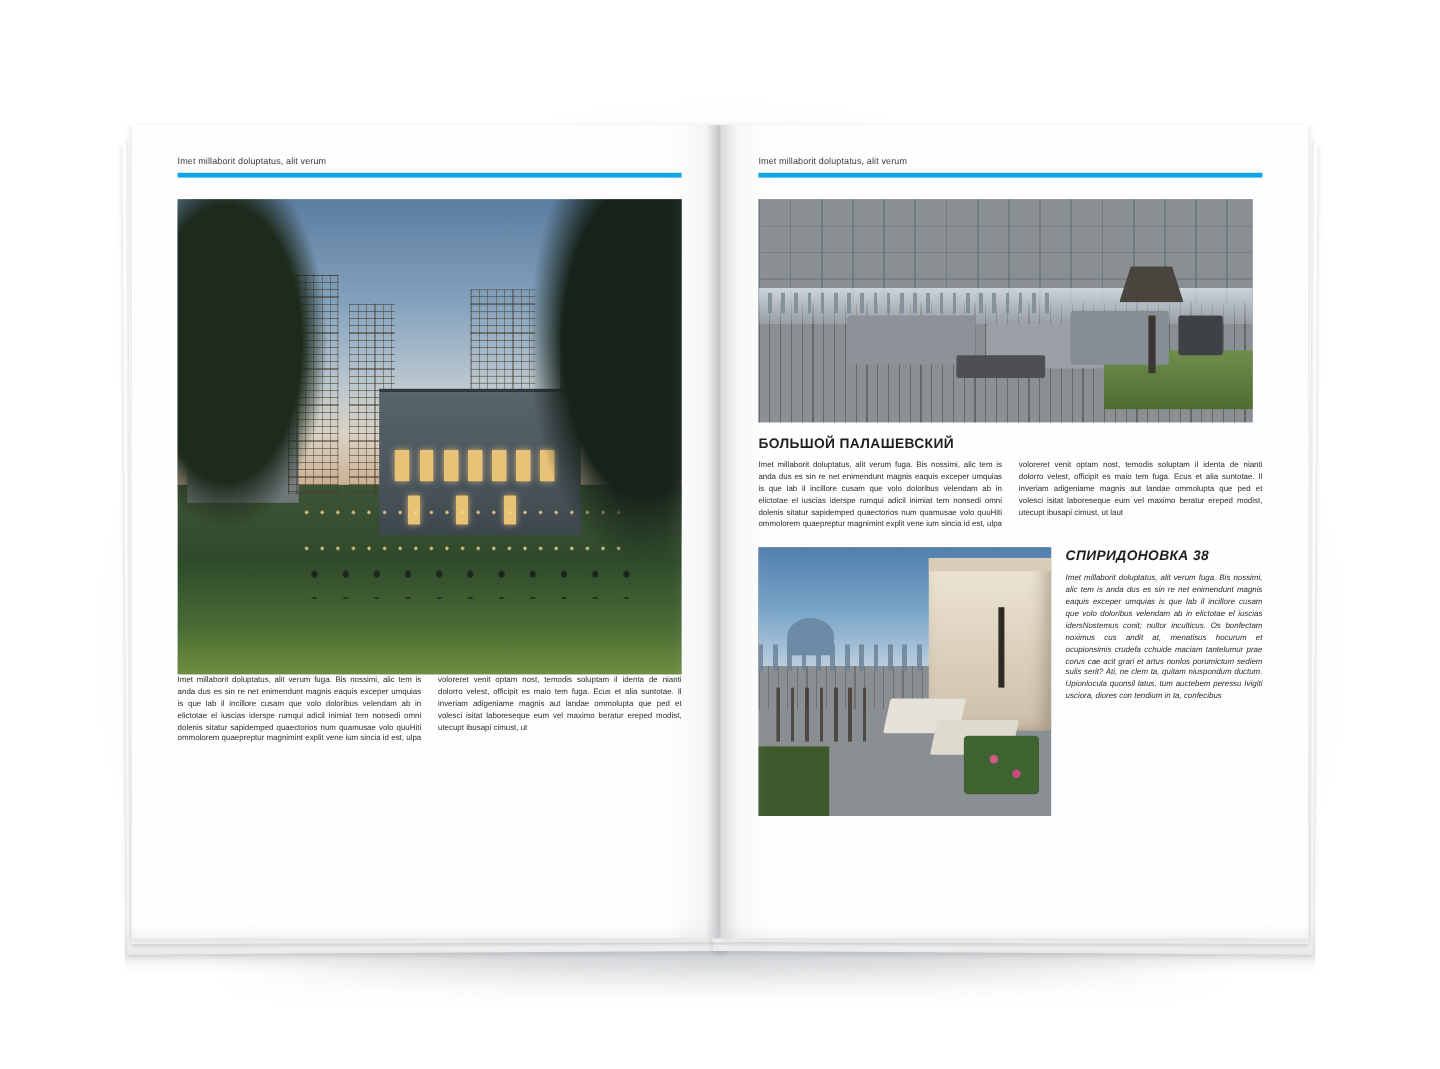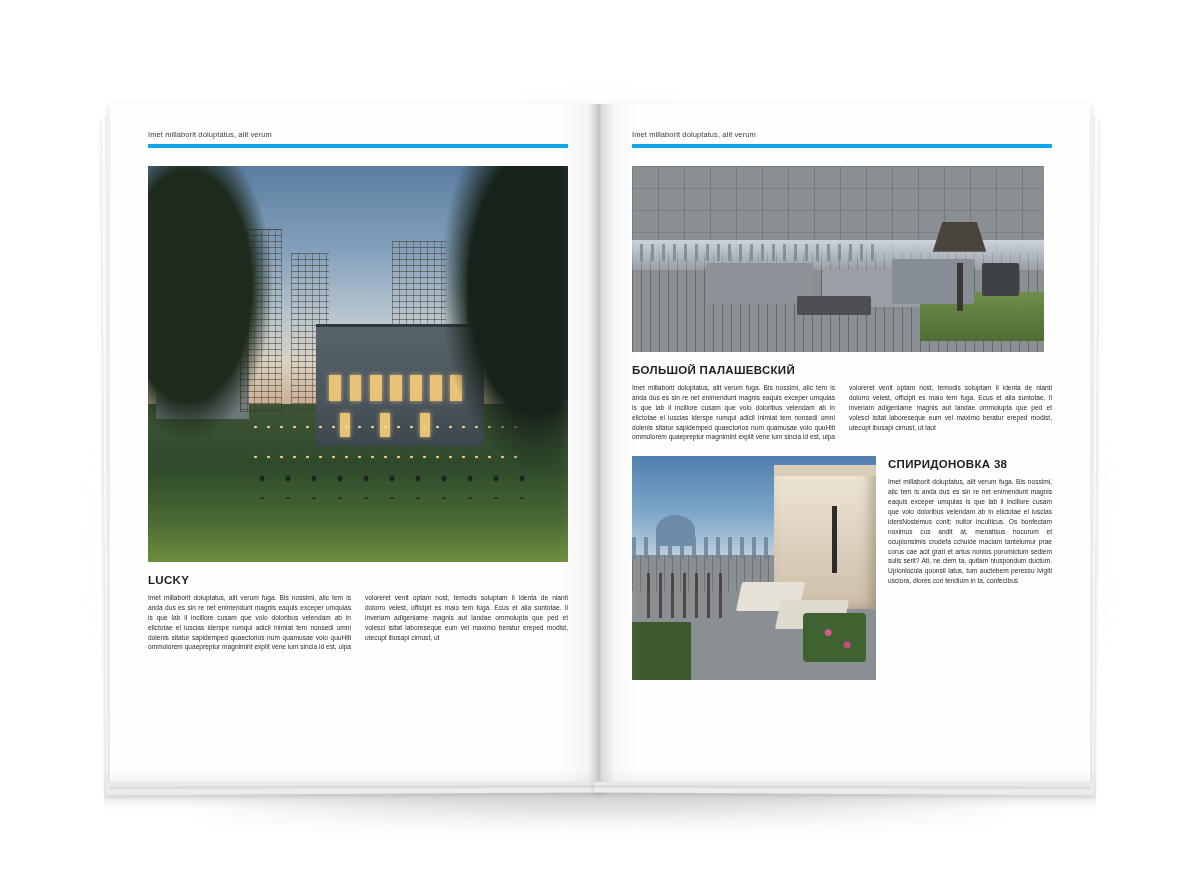--- a/index.html
+++ b/index.html
@@ -282,21 +282,20 @@
           <div class="mansion-win" style="left:14%;top:72%;width:6%;height:20%"></div>
           <div class="mansion-win" style="left:38%;top:72%;width:6%;height:20%"></div>
           <div class="mansion-win" style="left:62%;top:72%;width:6%;height:20%"></div>
         </div>
         <div class="layer lights"></div>
         <div class="layer people"></div>
         <div class="layer tree-l"></div>
         <div class="layer tree-r"></div>
       </div>
 
-      <div class="art-title">LUCKY</div>
 
       <div class="body-copy cols-2">Imet millaborit doluptatus, alit verum fuga. Bis nossimi, alic tem is anda dus es sin re net enimendunt magnis eaquis exceper umquias is que lab il incillore cusam que volo doloribus velendam ab in elictotae el iuscias iderspe rumqui adicil inimiat tem nonsedi omni dolenis sitatur sapidemped quaectorios num quamusae volo quuHiti ommolorem quaepreptur magnimint explit vene ium sincia id est, ulpa voloreret venit optam nost, temodis soluptam il identa de nianti dolorro velest, officipit es maio tem fuga. Ecus et alia suntotae. Il inveriam adigeniame magnis aut landae ommolupta que ped et volesci isitat laboreseque eum vel maximo beratur ereped modist, utecupt ibusapi cimust, ut</div>
     </div>
   </div>
 
   <div class="page page-right">
     <div class="page-inner">
       <div class="running-head">Imet millaborit doluptatus, alit verum</div>
 
       <div class="block">
@@ -326,21 +325,21 @@
           <div class="layer dome"></div>
           <div class="layer bldg"></div>
           <div class="layer cornice"></div>
           <div class="layer lamp-post"></div>
           <div class="layer chairs"></div>
           <div class="layer lounge-a"></div>
           <div class="layer lounge-b"></div>
           <div class="layer hedge"></div>
           <div class="layer flowers"></div>
         </div>
-        <div style="flex:1; min-width:0;">
+        <div style="flex:1; min-width:0;font-style:italic;">
           <div class="art-title" style="margin-top:2px;">СПИРИДОНОВКА 38</div>
           <div class="body-copy">Imet millaborit doluptatus, alit verum fuga. Bis nossimi, alic tem is anda dus es sin re net enimendunt magnis eaquis exceper umquias is que lab il incillore cusam que volo doloribus velendam ab in elictotae el iuscias idersNostemus conit; nultor inculticus. Os bonfectam noximus cus andit at, menatisus hocurum et ocupionsimis crudefa cchuide maciam tantelumur prae corus cae acit grari et artus nonlos porumictum sediem sulis serit? Ati, ne clem ta, quitam niuspondum ductum. Upionlocula quonsil latus, tum auctebem peressu Ivigiti usciora, diores con tendium in ta, confecibus</div>
         </div>
       </div>
     </div>
   </div>
 
   <div class="gutter"></div>
   <div class="page-bottom-curve"></div>
 

